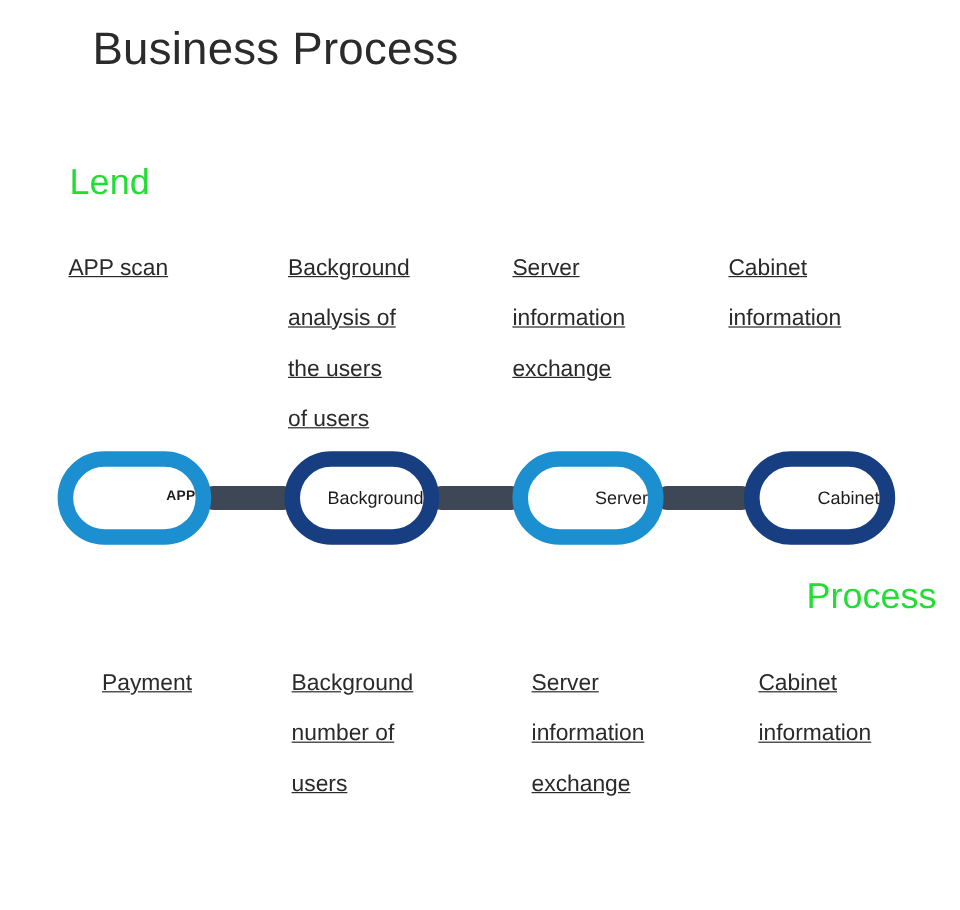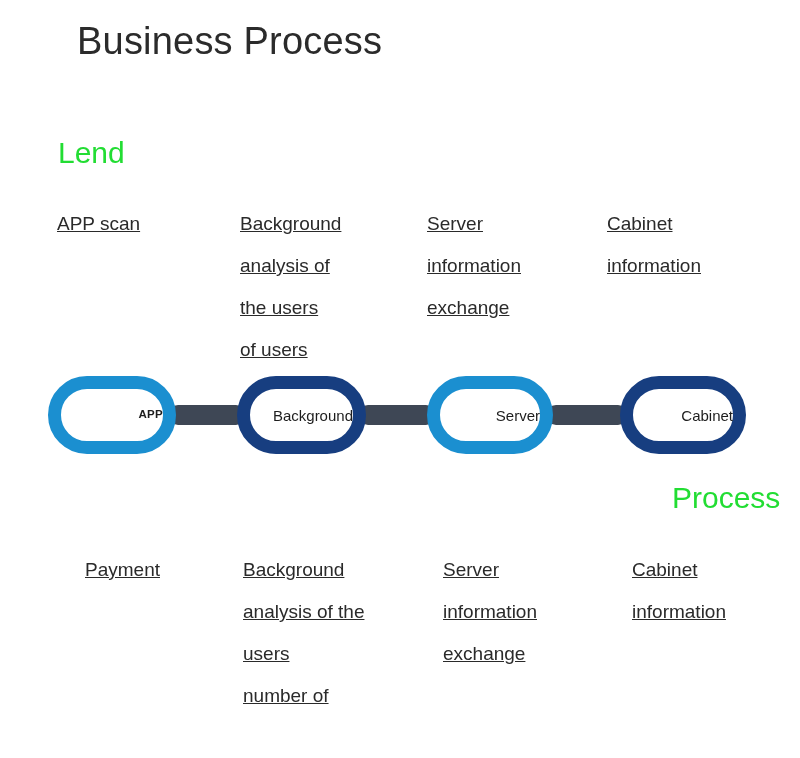--- a/index.html
+++ b/index.html
@@ -155,23 +155,22 @@
   <div class="chain-link dark" id="link-3">
     <span class="chain-label">Cabinet</span>
   </div>
 </div>
 
 <div class="text-col" id="bot-col-0">
   <span class="line">Payment</span>
 </div>
 <div class="text-col" id="bot-col-1">
   <span class="line">Background</span>
-  <span class="line">analysis of the</span>
+  <span class="line">number of</span>
   <span class="line">users</span>
-  <span class="line">number of</span>
 </div>
 <div class="text-col" id="bot-col-2">
   <span class="line">Server</span>
   <span class="line">information</span>
   <span class="line">exchange</span>
 </div>
 <div class="text-col" id="bot-col-3">
   <span class="line">Cabinet</span>
   <span class="line">information</span>
 </div>

